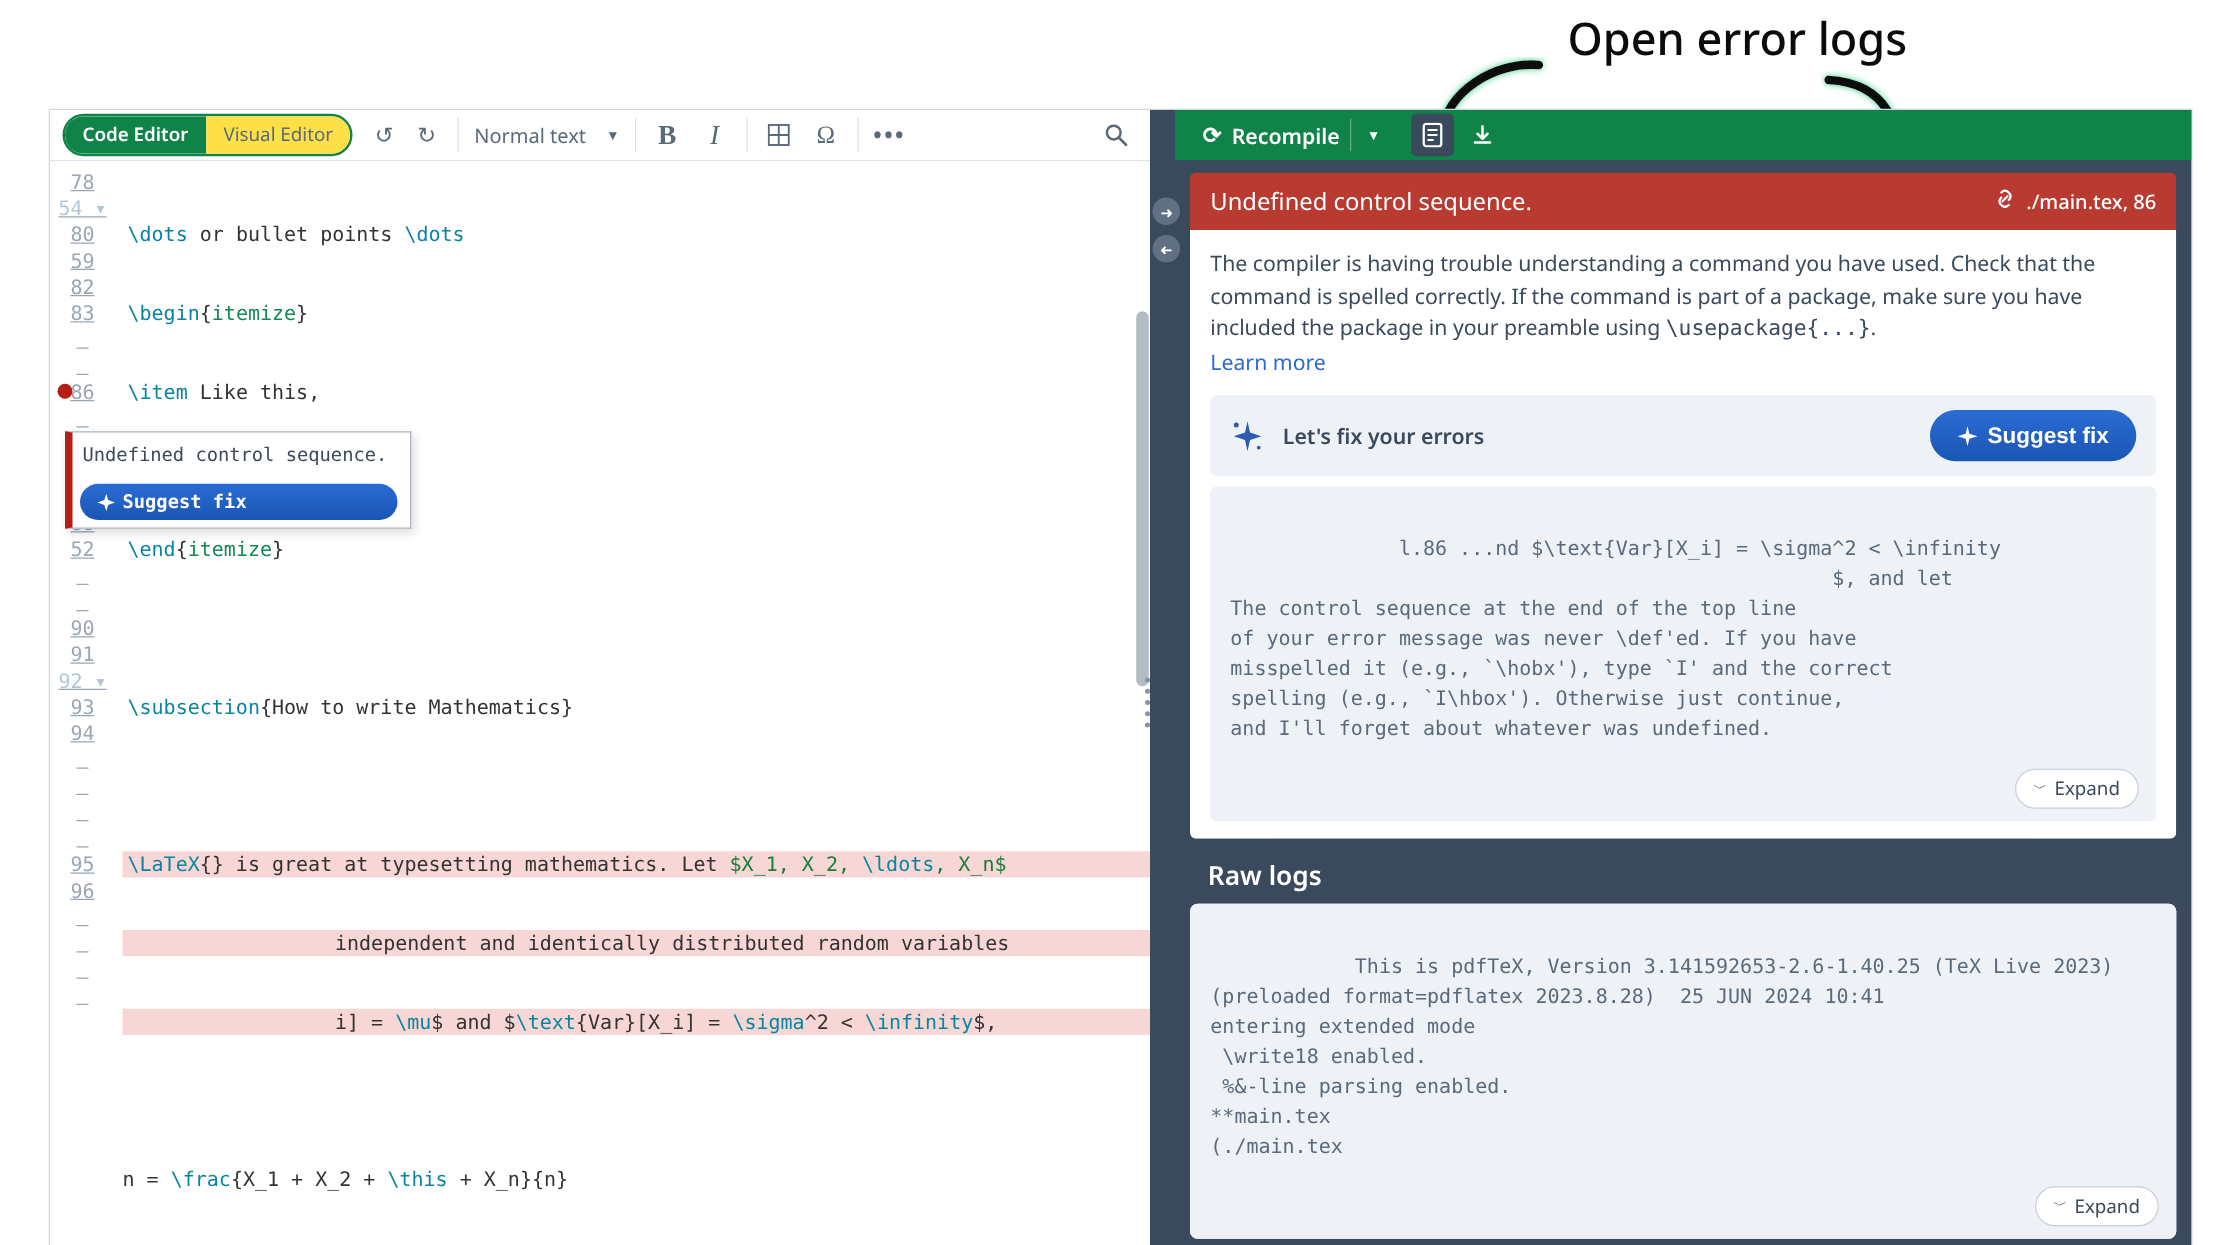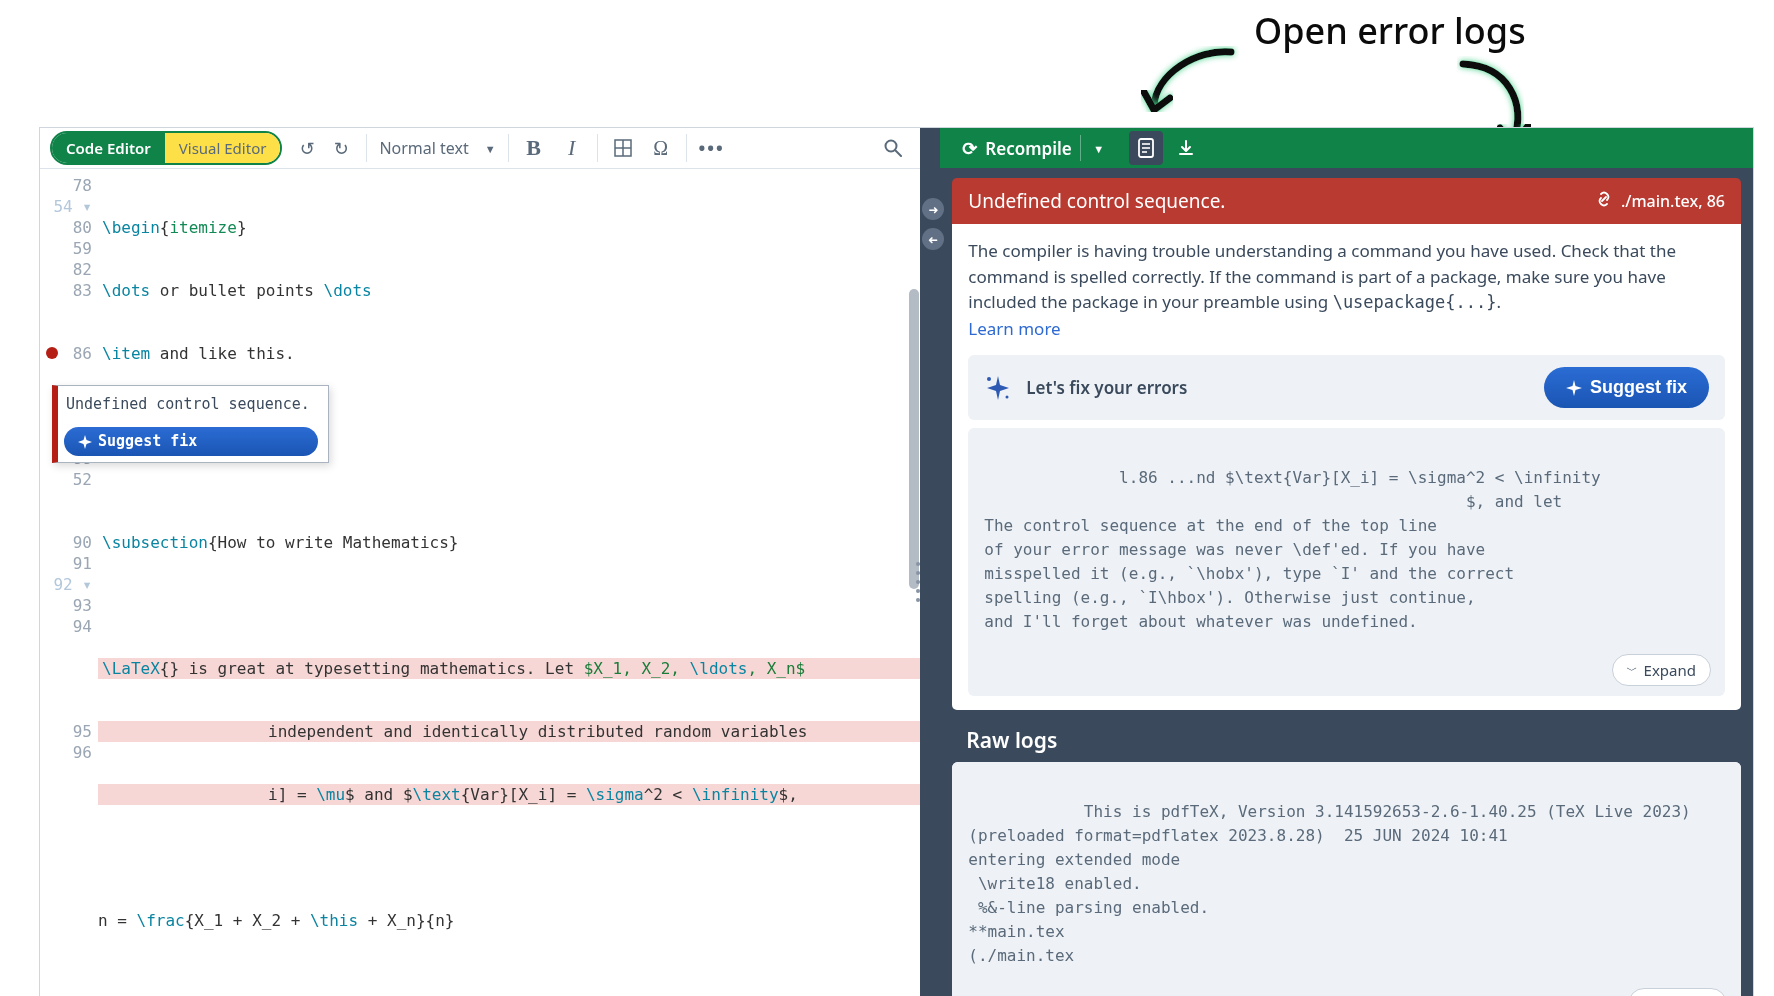--- a/index.html
+++ b/index.html
@@ -1,38 +1,38 @@
 <!DOCTYPE html>
 <html><head>
 <meta charset="utf-8">
 <style>
   html,body{margin:0;padding:0;background:#fff;font-family:"Noto Sans","Helvetica Neue",Helvetica,Arial,sans-serif;color:#3a4a5c;}
   .canvas{position:relative;width:1774px;height:996px;background:#fff;padding-left:19px;}
   .annot{position:absolute;font-size:36px;font-weight:500;color:#0b0b0b;}
   .arrow{position:absolute;}
   .arrow svg{display:block;}
-  .app{position:absolute;left:40px;top:88px;right:40px;bottom:0;display:flex;box-shadow:0 0 0 1px #cfd6de;margin-top:40px;}
+  .app{position:absolute;left:40px;top:88px;right:40px;bottom:0;display:flex;box-shadow:0 0 0 1px #cfd6de;}
   
   .editor-side{flex:1 1 52%;min-width:0;background:#fff;position:relative;}
   .editor-tb{height:40px;background:#fff;border-bottom:1px solid #dde3ea;display:flex;align-items:center;padding:0 10px;gap:12px;}
   .tb-toggle{display:flex;border-radius:999px;overflow:hidden;border:2px solid #108349;}
   .tb-toggle span{padding:4px 14px;font-size:15px;line-height:22px;cursor:pointer;}
   .tb-toggle .active{background:#108349;color:#fff;font-weight:600;}
   .tb-toggle span:not(.active){background:#fde047;color:#5a6a7a;}
   .tb-ico-group{display:flex;gap:8px;}
   .tb-ico{width:26px;height:26px;display:flex;align-items:center;justify-content:center;color:#5a6a7a;font-family:system-ui,Arial;font-size:18px;}
   .tb-select{display:flex;align-items:center;gap:16px;color:#5a6a7a;font-size:16px;}
   .tb-select .chev{font-size:11px;}
   .tb-divider{width:1px;height:28px;background:#dde3ea;}
   .tb-b{font-family:"Times New Roman",serif;font-weight:700;font-size:22px;}
   .tb-i{font-family:"Times New Roman",serif;font-style:italic;font-size:22px;}
   .tb-search{margin-left:auto;margin-right:4px;}
   
   .code-area{font-family:"Menlo","Consolas","DejaVu Sans Mono",monospace;font-size:16px;line-height:21px;}
-  .gutter{float:left;width:52px;text-align:right;color:#9aa6b3;padding:6px 10px 0 0;user-select:none;}
+  .gutter{float:left;width:52px;text-align:center;color:#9aa6b3;padding:6px 10px 0 0;user-select:none;text-decoration:underline;}
   .gutter div{height:21px;}
   .gutter .fold{color:#b3c7db;}
   .src{margin-left:58px;padding-top:6px;color:#333;white-space:pre-wrap;word-break:break-all;}
   .src .ln{min-height:21px;}
   .kw{color:#0a85a1;}      
   .arg{color:#138a56;}     
   .math{color:#1b7d3a;}
   .err-bg{background:#f7d7d5;}
   .err-dot{position:absolute;left:6px;width:12px;height:12px;border-radius:50%;background:#b41e14;}
   
@@ -204,22 +204,23 @@
             <div>&nbsp;</div>
             <div>&nbsp;</div>
           <div>95</div>
             <div>96</div>
             <div>&nbsp;</div>
             <div>&nbsp;</div>
             <div>&nbsp;</div>
             <div>&nbsp;</div>
         </div>
         <div class="src">
+          <div class="ln"><span class="kw">\dots</span> or bullet points <span class="kw">\dots</span></div>
           <div class="ln"><span class="kw">\begin</span>{<span class="arg">itemize</span>}</div>
-          <div class="ln"><span class="kw">\dots</span> or bullet points <span class="kw">\dots</span></div>
+          <div class="ln"><span class="kw">\item</span> Like this,</div>
           <div class="ln"><span class="kw">\item</span> and like this.</div>
           <div class="ln"><span class="kw">\end</span>{<span class="arg">itemize</span>}</div>
           <div class="ln">&nbsp;</div>
           <div class="ln"><span class="kw">\subsection</span>{How to write Mathematics}</div>
           <div class="ln">&nbsp;</div>
           <div class="ln err-bg"><span class="kw">\LaTeX</span>{} is great at typesetting mathematics. Let <span class="math">$X_1, X_2, <span class="kw">\ldots</span>, X_n$</span></div>
           <div class="ln err-bg" style="padding-left:170px;">independent and identically distributed random variables</div>
           <div class="ln err-bg" style="padding-left:170px;">i] = <span class="kw">\mu</span>$ and $<span class="kw">\text</span>{Var}[X_i] = <span class="kw">\sigma</span>^2 &lt; <span class="kw">\infinity</span>$,</div>
           <div class="ln" style="height:21px;"></div>
           <div class="ln">n = <span class="kw">\frac</span>{X_1 + X_2 + <span class="kw">\this</span> + X_n}{n}</div>

